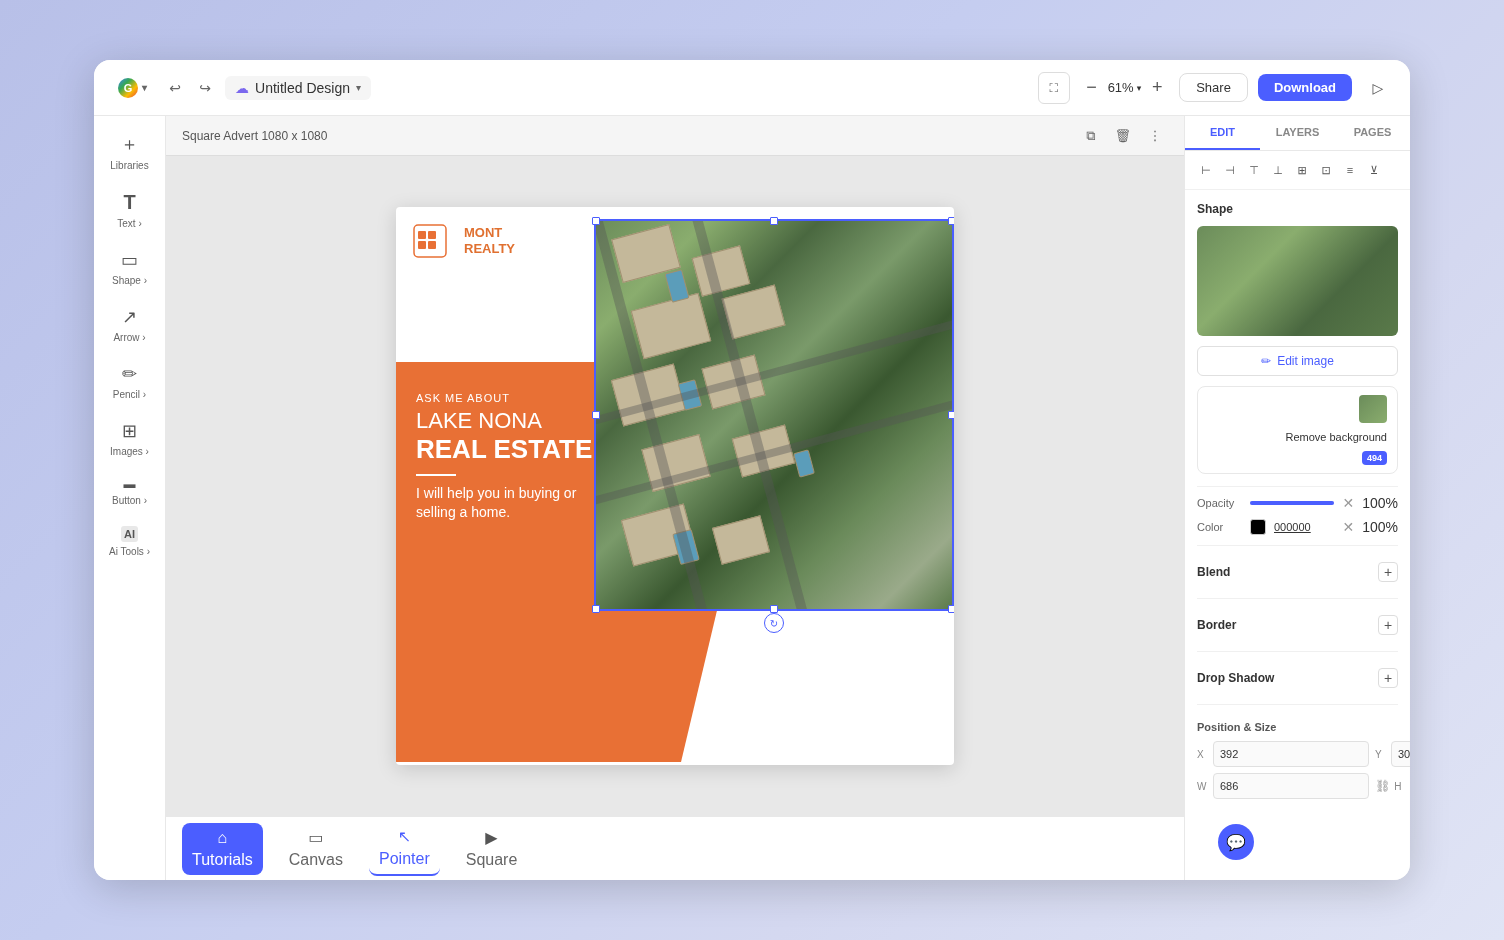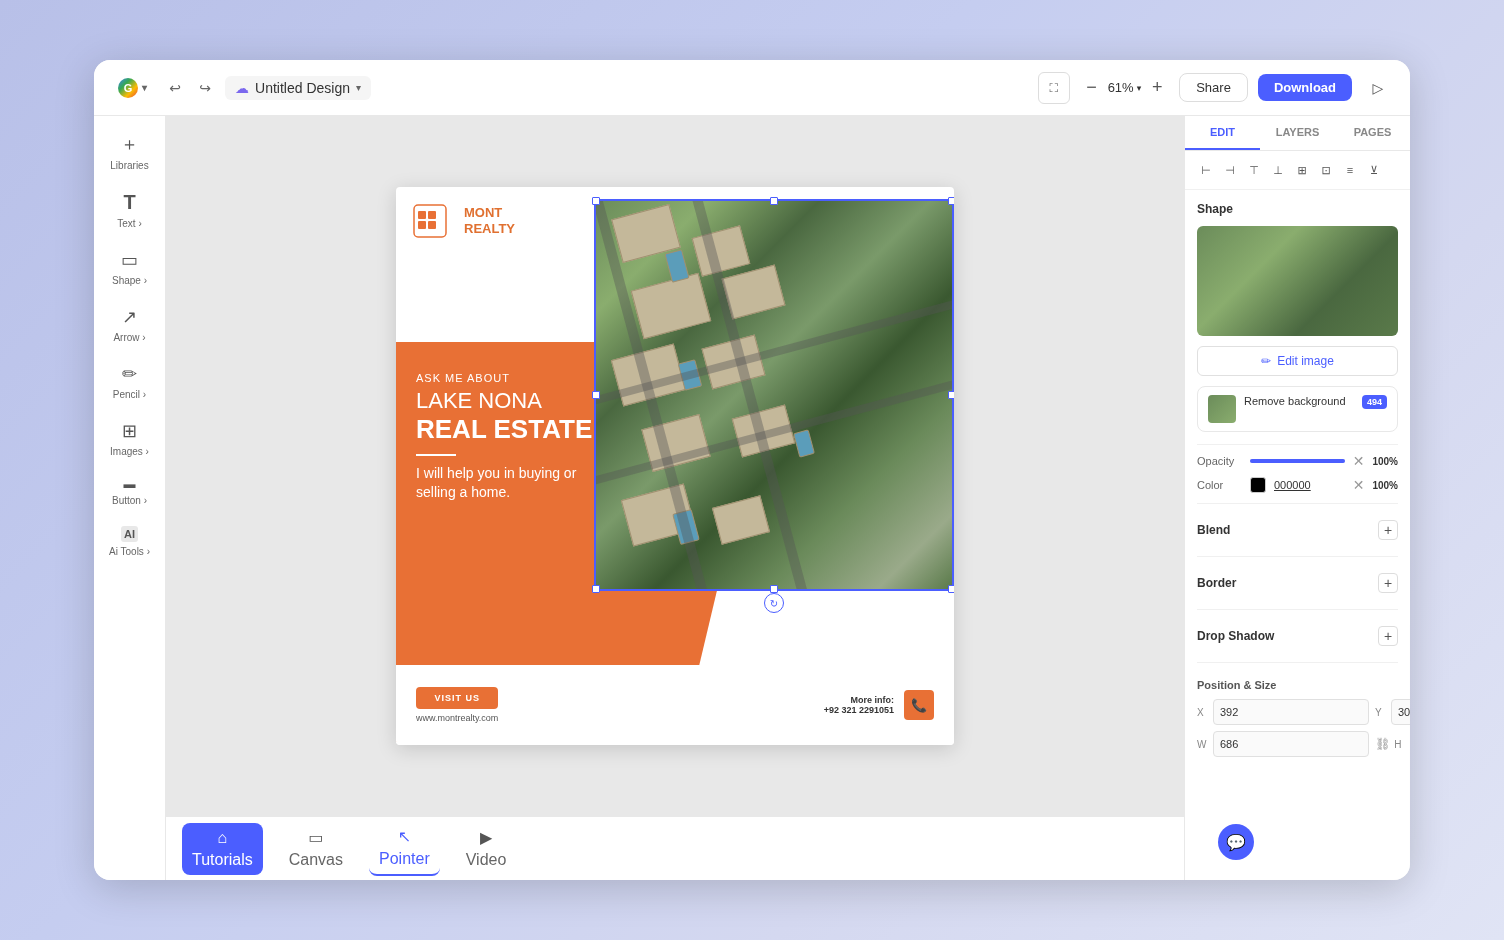--- a/index.html
+++ b/index.html
@@ -589,28 +589,29 @@
       background: #fff;
       cursor: pointer;
       font-size: 12px;
       color: #4B5EFF;
       font-weight: 500;
       margin-bottom: 10px;
     }
 
     .remove-bg-row {
       display: flex;
-      align-items: flex-start;
+      align-items: flex-end;
       gap: 8px;
       padding: 8px 10px;
       background: #fff;
       border: 1px solid #e8e8e8;
       border-radius: 8px;
       cursor: pointer;
       margin-bottom: 12px;
+      flex-direction: column;
     }
     .remove-bg-icon {
       width: 28px;
       height: 28px;
       border-radius: 4px;
       overflow: hidden;
       flex-shrink: 0;
     }
     .remove-bg-text {
       font-size: 11px;
@@ -649,23 +650,23 @@
     .opacity-bar-fill {
       height: 100%;
       background: #4B5EFF;
       border-radius: 2px;
     }
     .prop-asterisk {
       color: #999;
       font-size: 14px;
     }
     .prop-value {
-      font-size: 10px;
+      font-size: 14px;
       color: #333;
-      font-weight: 700;
+      font-weight: 400;
     }
 
     .color-row {
       display: flex;
       align-items: center;
       margin-bottom: 10px;
       gap: 8px;
     }
     .color-swatch {
       width: 16px;
@@ -865,20 +866,28 @@
         <span class="icon" style="font-size:12px;">▬</span>
         <span class="label">Button ›</span>
       </div>
       <div class="sidebar-item">
         <span class="icon" style="font-size:11px;font-weight:bold;background:#e8e8e8;padding:2px 3px;border-radius:3px;">AI</span>
         <span class="label">Ai Tools ›</span>
       </div>
     </div>
 
     <div class="canvas-area">
+      <div class="canvas-toolbar">
+        <span class="canvas-title">Square Advert 1080 x 1080</span>
+        <div class="canvas-actions">
+          <button class="canvas-action-btn">⧉</button>
+          <button class="canvas-action-btn">🗑</button>
+          <button class="canvas-action-btn">⋮</button>
+        </div>
+      </div>
 
       <div class="canvas-viewport">
 
         <div class="design-card">
 
           <div class="orange-shape"></div>
 
           <div class="photo-area">
             <div class="photo-inner">
 
@@ -929,52 +938,39 @@
           </div>
 
           <div class="card-text-area">
             <div class="ask-me">ASK ME ABOUT</div>
             <div class="lake-nona">LAKE NONA</div>
             <div class="real-estate">REAL ESTATE</div>
             <div class="divider-line"></div>
             <div class="tagline">I will help you in buying or<br>selling a home.</div>
           </div>
 
-          <div class="card-footer">
-            <div class="footer-left">
-              <button class="visit-btn">VISIT US</button>
-              <span class="website">www.montrealty.com</span>
-            </div>
-            <div class="footer-right">
-              <div class="more-info">
-                <div class="more-info-label">More info:</div>
-                <div class="phone-number">+92 321 2291051</div>
-              </div>
-              <div class="phone-icon-btn">📞</div>
-            </div>
-          </div>
         </div>
       </div>
 
       <div class="bottom-toolbar">
         <div class="bottom-tool active">
           <span class="icon">⌂</span>
           <span class="label">Tutorials</span>
         </div>
         <div class="bottom-tool">
           <span class="icon">▭</span>
           <span class="label">Canvas</span>
         </div>
         <div class="bottom-tool" style="border-bottom: 2px solid #4B5EFF;">
           <span class="icon" style="color:#4B5EFF;">↖</span>
           <span class="label" style="color:#4B5EFF;">Pointer</span>
         </div>
         <div class="bottom-tool">
           <span class="icon">▶</span>
-          <span class="label">Video</span>
+          <span class="label">Square</span>
         </div>
       </div>
     </div>
 
     <div class="right-panel">
       <div class="right-panel-tabs">
         <div class="panel-tab active">EDIT</div>
         <div class="panel-tab">LAYERS</div>
         <div class="panel-tab">PAGES</div>
       </div>

